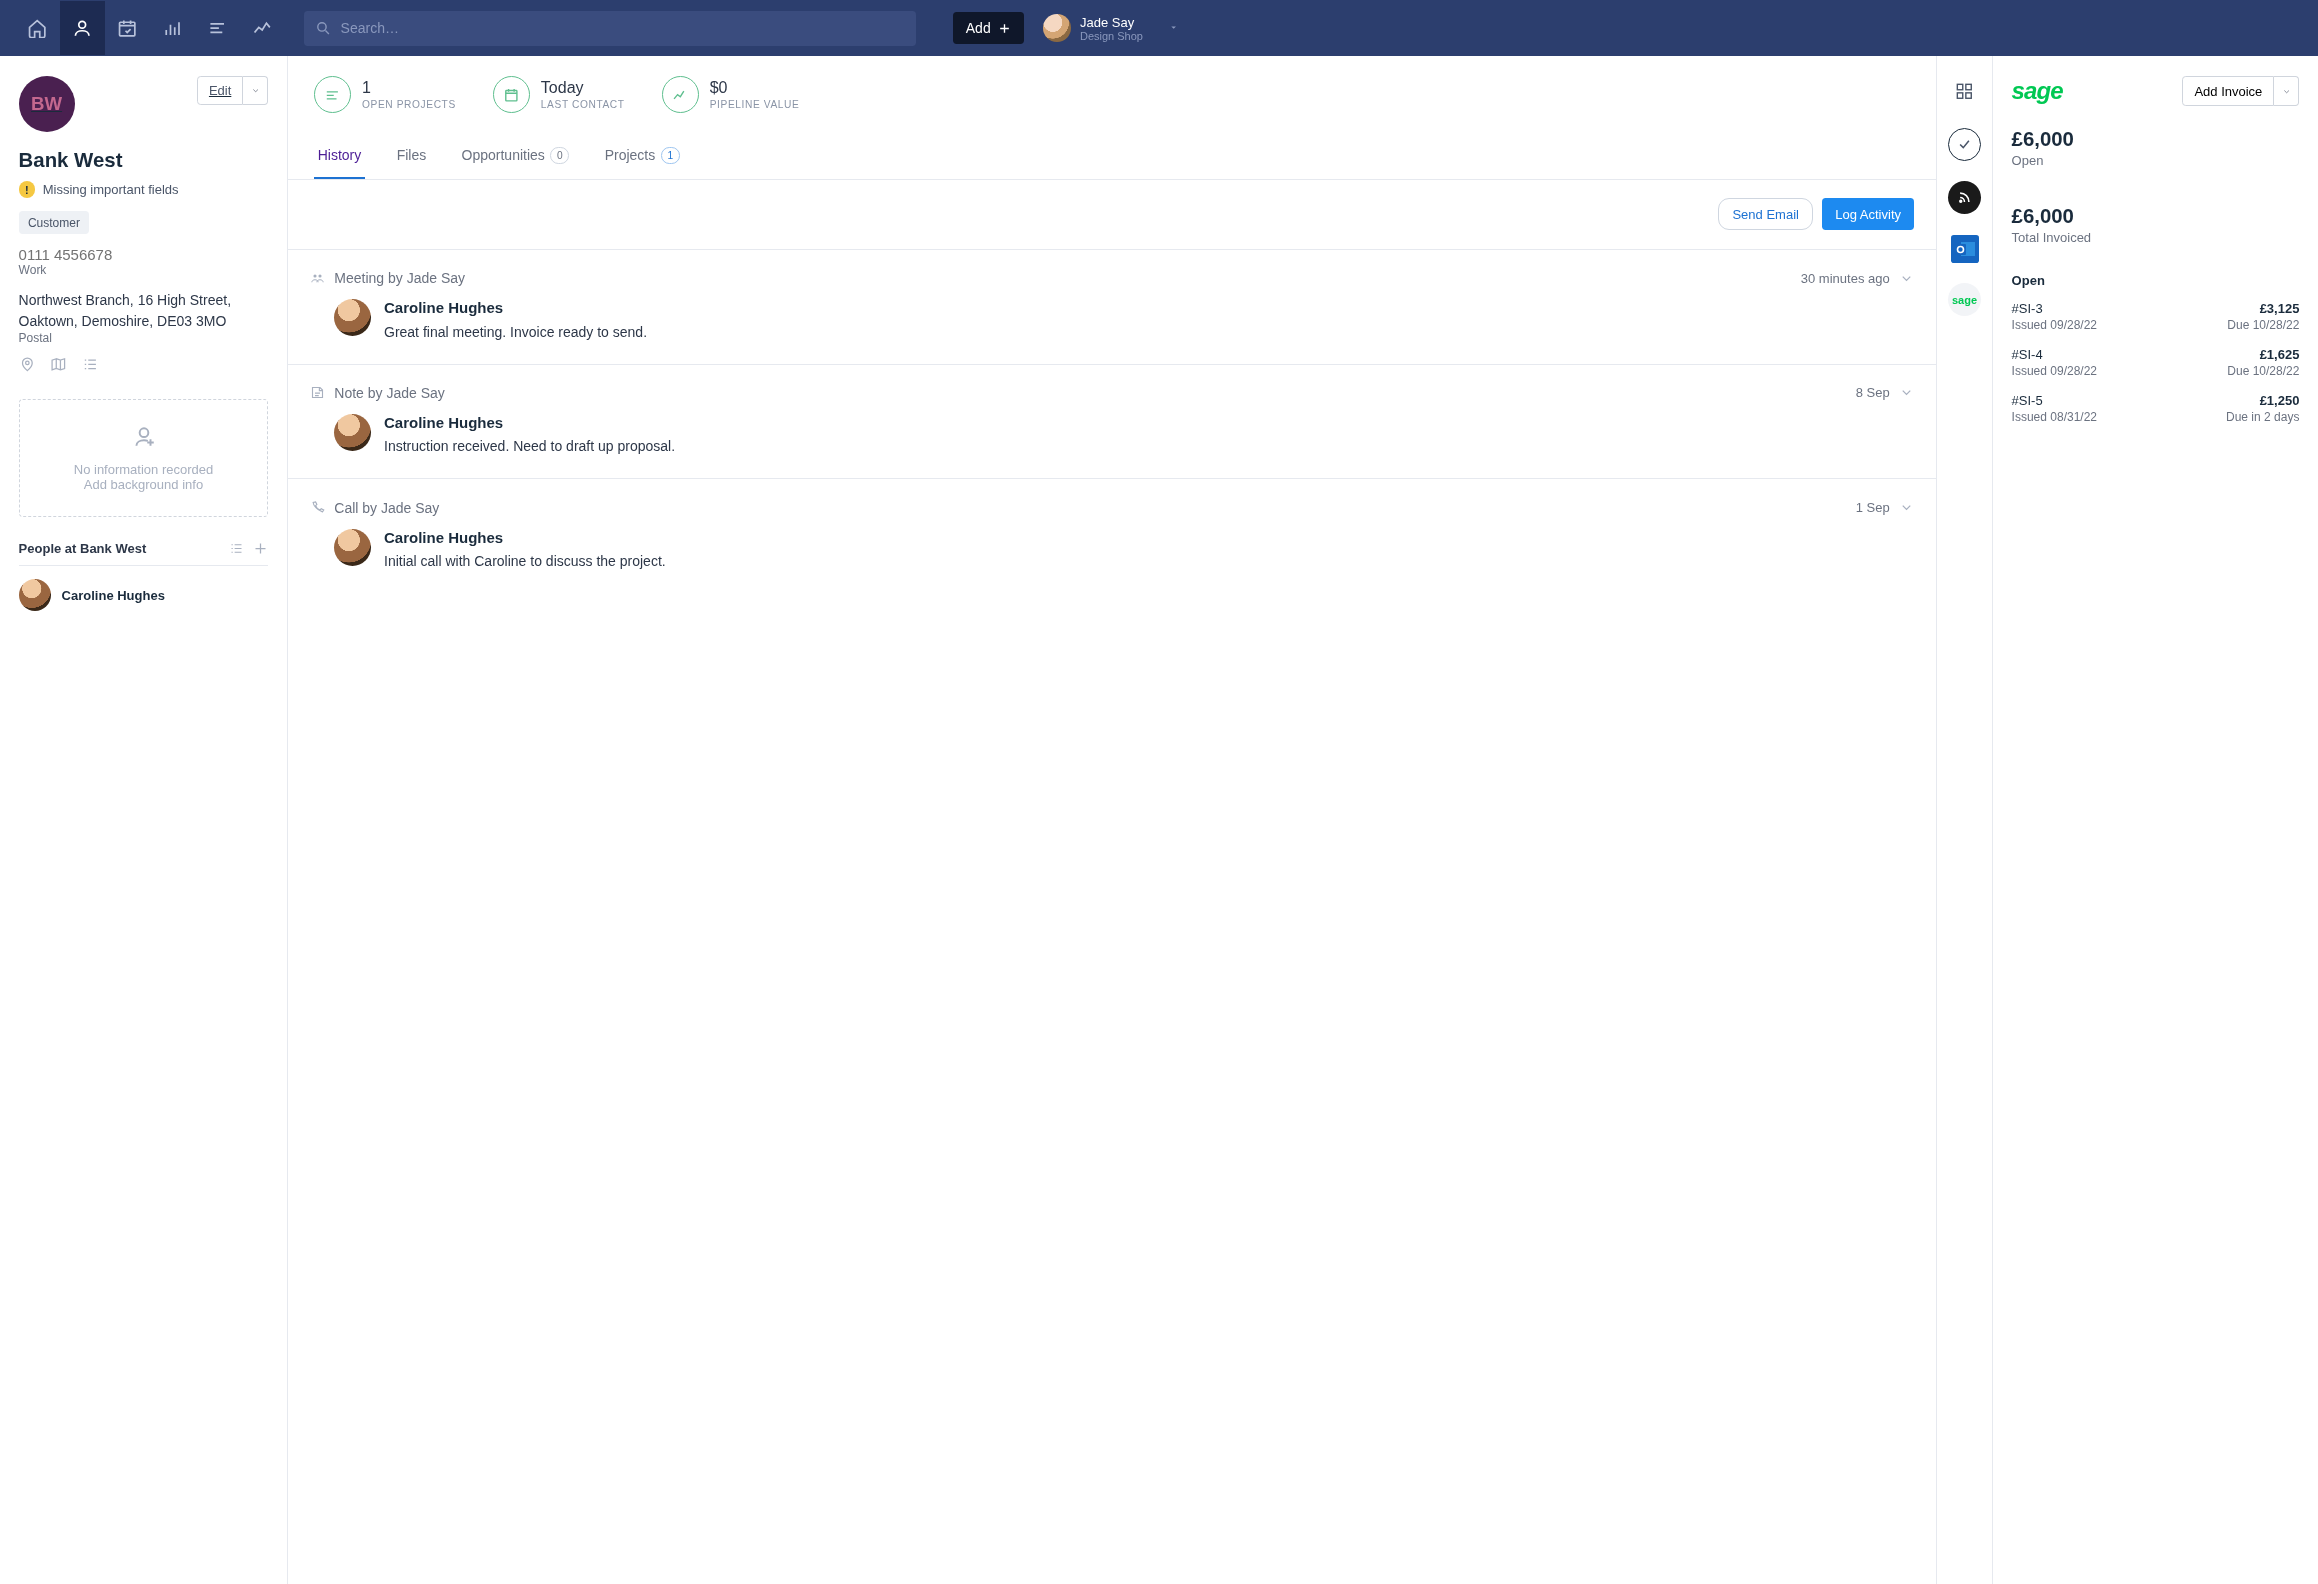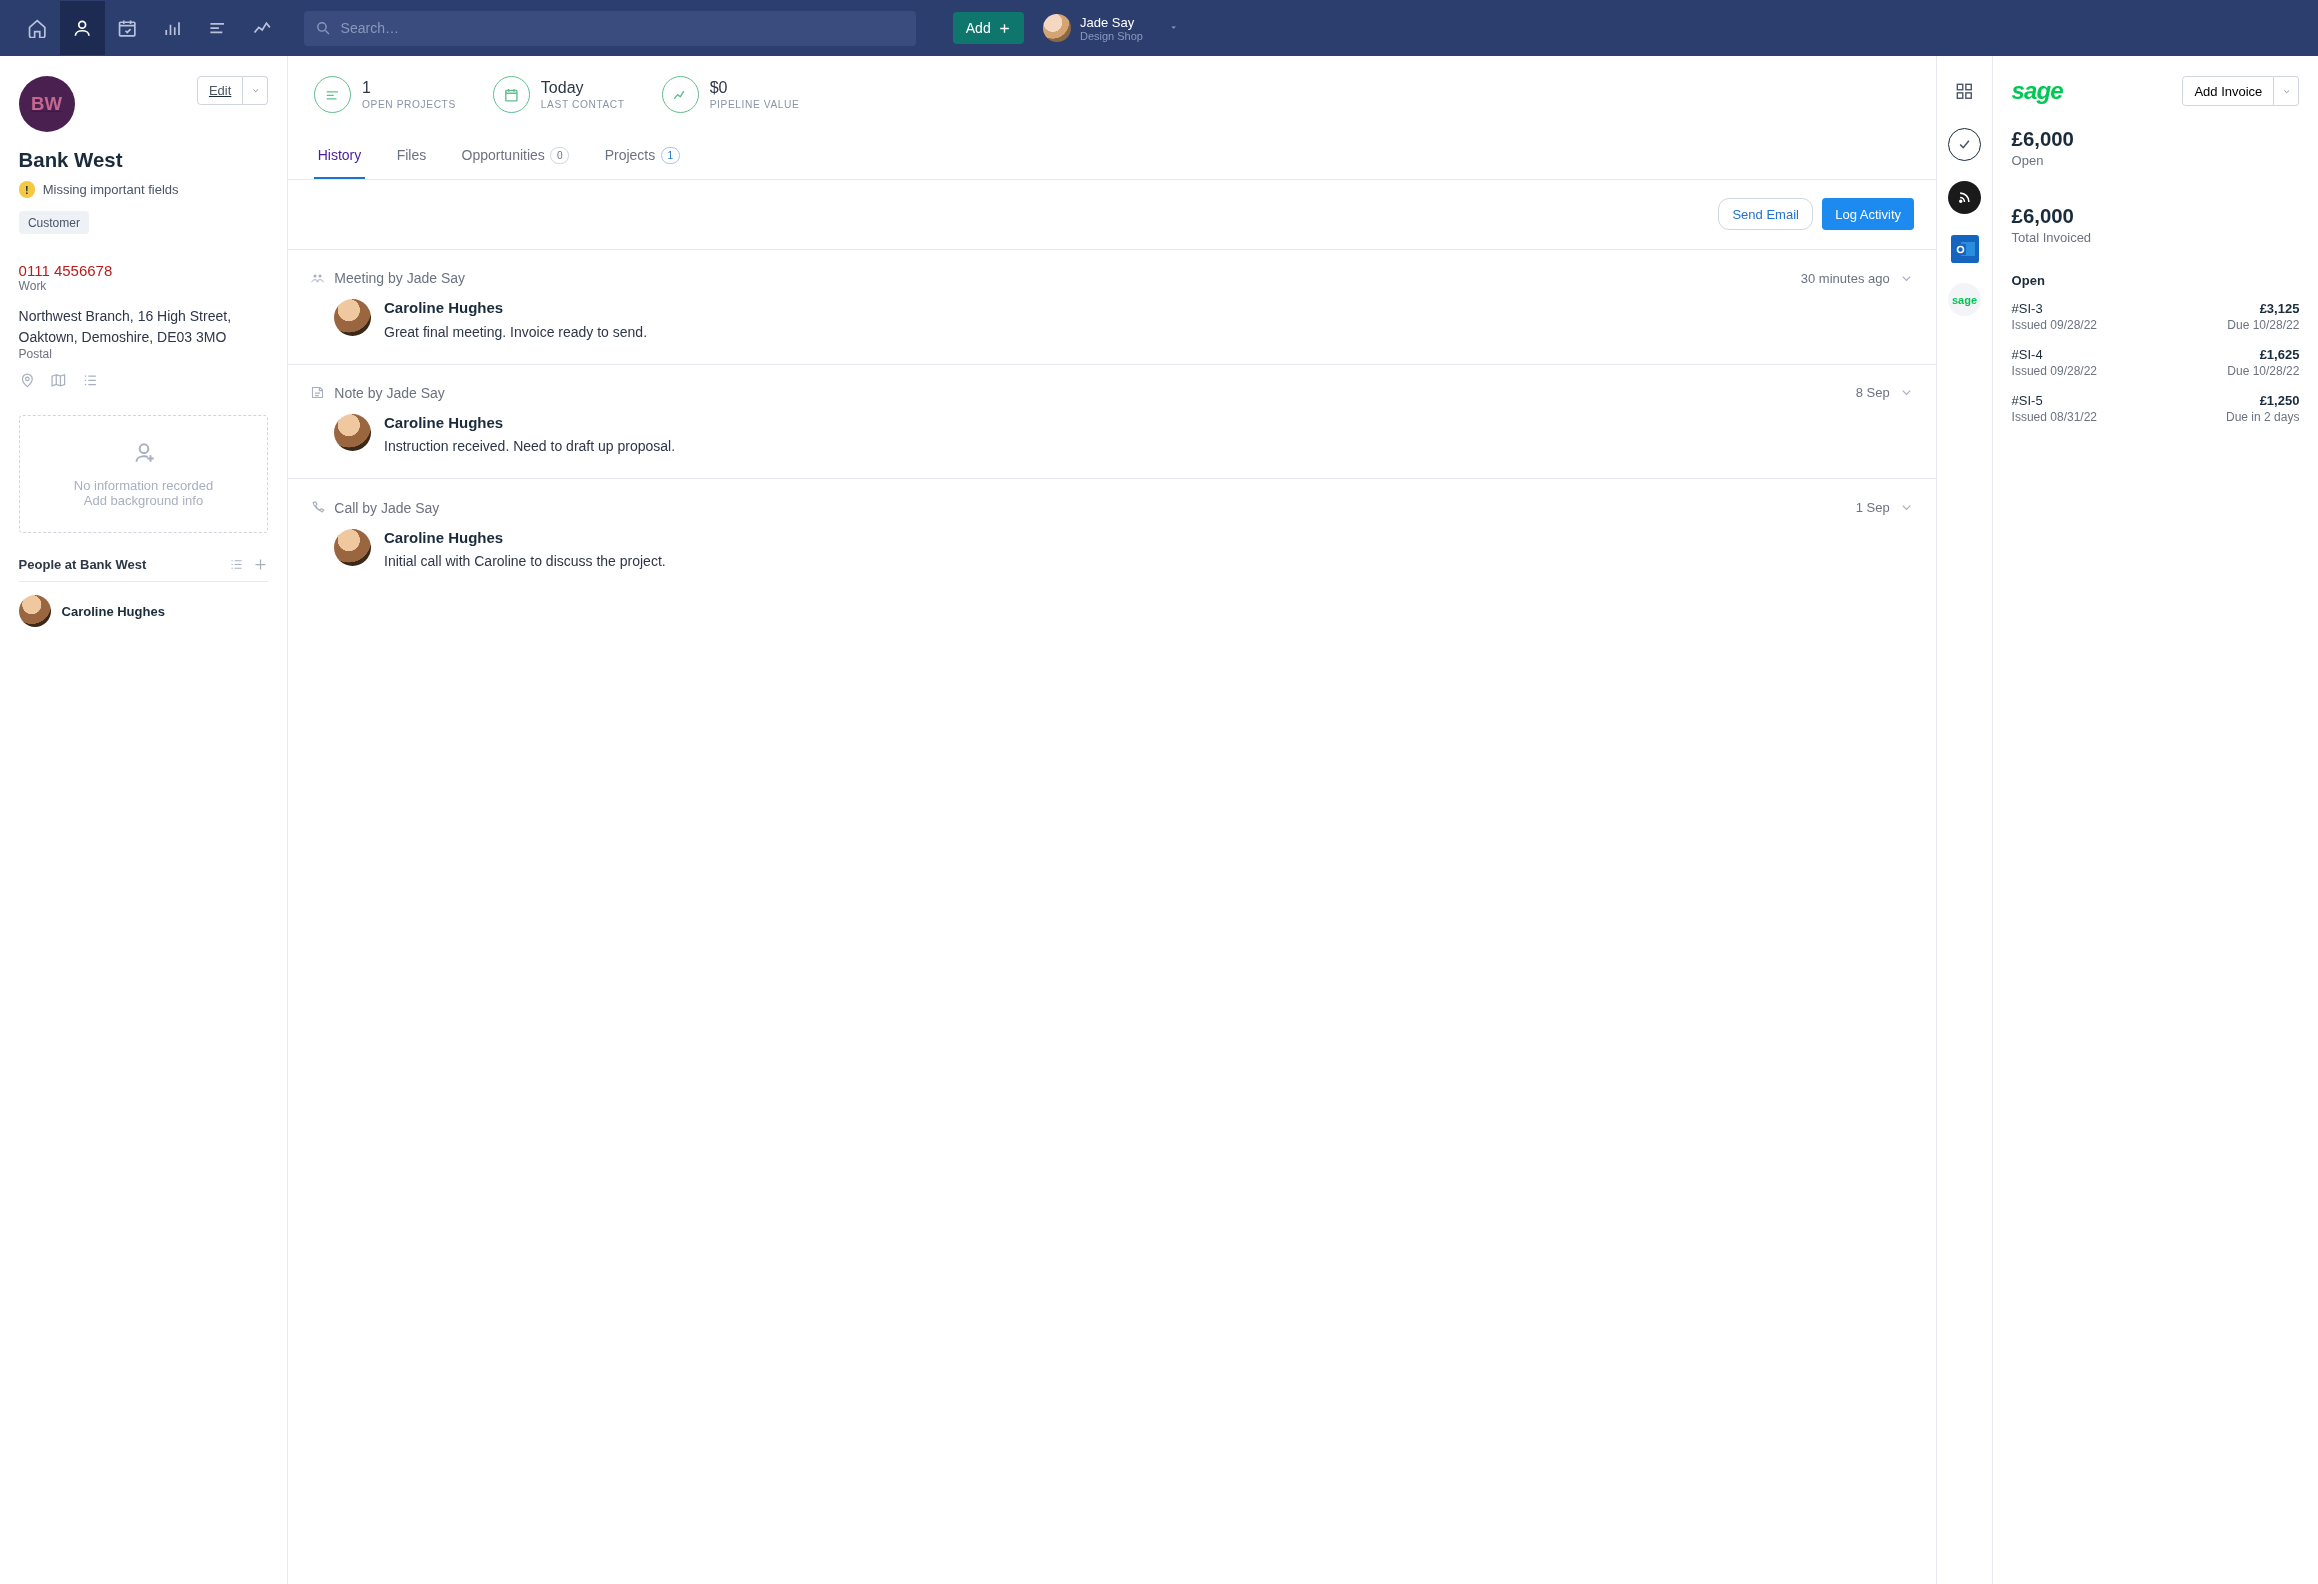--- a/index.html
+++ b/index.html
@@ -9,21 +9,21 @@
 .topbar { height: 56px; background: #2c3e6e; display: flex; align-items: center; padding: 0 15px; gap: 0; }
 .nav-icons { display: flex; gap: 0; }
 .nav-icon { width: 45px; height: 54px; display: flex; align-items: center; justify-content: center; color: #b8c2db; cursor: pointer; }
 .nav-icon.active { background: #1d2b52; color: #fff; }
 .nav-icon svg { width: 20.4px; height: 20.4px; }
 .search-wrap { flex: 1; margin: 0 18.6px; max-width: 612px; }
 .search-box { width: 100%; height: 35px; background: #3a4c7e; border: none; border-radius: 3.7px; padding: 0 13px 0 37px; color: #fff; font-size: 14px; }
 .search-box::placeholder { color: #8a98bd; }
 .search-cont { position: relative; }
 .search-cont svg { position: absolute; left: 11px; top: 9.3px; width: 16.7px; height: 16.7px; stroke: #8a98bd; }
-.add-btn { background: #0f766e; color: #fff; border: none; border-radius: 3.7px; padding: 8.3px 13px; font-size: 14px; display: flex; align-items: center; gap: 7.4px; cursor: pointer; margin-left: 18.6px; }
+.add-btn { background: #0f172a; color: #fff; border: none; border-radius: 3.7px; padding: 8.3px 13px; font-size: 14px; display: flex; align-items: center; gap: 7.4px; cursor: pointer; margin-left: 18.6px; }
 .user-block { display: flex; align-items: center; gap: 9.3px; margin-left: 18.6px; cursor: pointer; }
 .user-avatar { width: 28px; height: 28px; border-radius: 50%; background: radial-gradient(circle at 35% 30%, #f5d8c2 0 35%, #d4a574 36% 60%, #8b6942 61% 100%); }
 .user-text .name { color: #fff; font-size: 13px; }
 .user-text .shop { color: #8a98bd; font-size: 11px; }
 .user-caret { color: #8a98bd; margin-left: 16.7px; }
 
 
 .layout { display: flex; height: calc(100vh - 54px); }
 .left { width: 288px; border-right: 0.9px solid #e6e9ef; padding: 20.4px 18.6px; overflow-y: auto; }
 .center { flex: 1; display: flex; flex-direction: column; border-right: 0.9px solid #e6e9ef; overflow-y: auto; }
@@ -34,21 +34,21 @@
 .left-head { display: flex; justify-content: space-between; align-items: flex-start; text-decoration: underline; }
 .org-avatar { width: 56px; height: 56px; border-radius: 50%; background: #4a2050; color: #c4688f; display: flex; align-items: center; justify-content: center; font-size: 18.6px; font-weight: 600; }
 .edit-grp { display: flex; }
 .edit-btn { border: 0.9px solid #d0d5dd; background: #fff; padding: 5.6px 11px; font-size: 13px; color: #4a5568; cursor: pointer; border-radius: 3.7px 0 0 3.7px; }
 .edit-caret { border: 0.9px solid #d0d5dd; border-left: none; background: #fff; padding: 5.6px 7.4px; cursor: pointer; border-radius: 0 3.7px 3.7px 0; color: #6b7280; }
 .org-name { font-size: 20.4px; font-weight: 600; margin-top: 16.7px; }
 .alert-row { display: flex; align-items: center; gap: 7.4px; margin-top: 9.3px; }
 .alert-icon { width: 16.7px; height: 16.7px; border-radius: 50%; background: #f5c842; color: #1a2b3c; display: flex; align-items: center; justify-content: center; font-size: 11px; font-weight: 700; }
 .alert-text { color: #4a5568; font-size: 13px; }
 .tag { display: inline-block; background: #eef1f5; color: #4a5568; padding: 4.6px 9.3px; border-radius: 3.7px; font-size: 12px; margin-top: 13px; }
-.phone { color: #b91c1c; font-size: 15px; margin-top: 28px; }
+.phone { color: #737373; font-size: 15px; margin-top: 12px; }
 .label-sm { color: #6b7280; font-size: 12px; }
 .address { color: #2d3748; font-size: 14px; margin-top: 13px; line-height: 1.45; }
 .icon-row { display: flex; gap: 15px; margin-top: 11px; color: #a8b0bf; }
 .icon-row svg { width: 16.7px; height: 16.7px; }
 .dashed { border: 0.9px dashed #d0d5dd; border-radius: 3.7px; padding: 24px 11px; text-align: center; margin-top: 26px; color: #a8b0bf; }
 .dashed svg { width: 26px; height: 26px; margin-bottom: 9.3px; }
 .people-head { display: flex; justify-content: space-between; align-items: center; margin-top: 24px; font-weight: 600; color: #2d3748; }
 .people-head .actions { color: #a8b0bf; display: flex; gap: 9.3px; }
 .sep { border: none; border-top: 0.9px solid #e6e9ef; margin: 9.3px 0 13px; }
 .person { display: flex; align-items: center; gap: 11px; cursor: pointer; }

